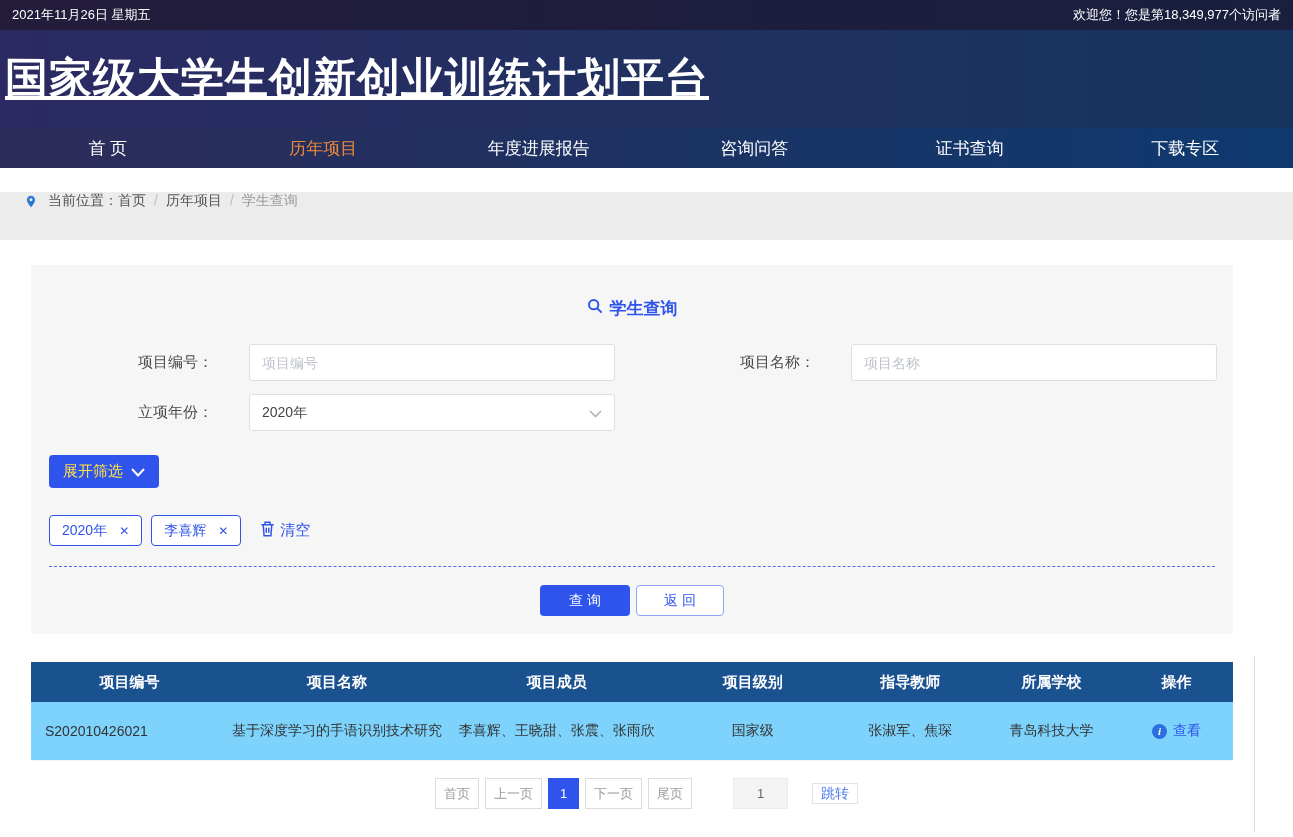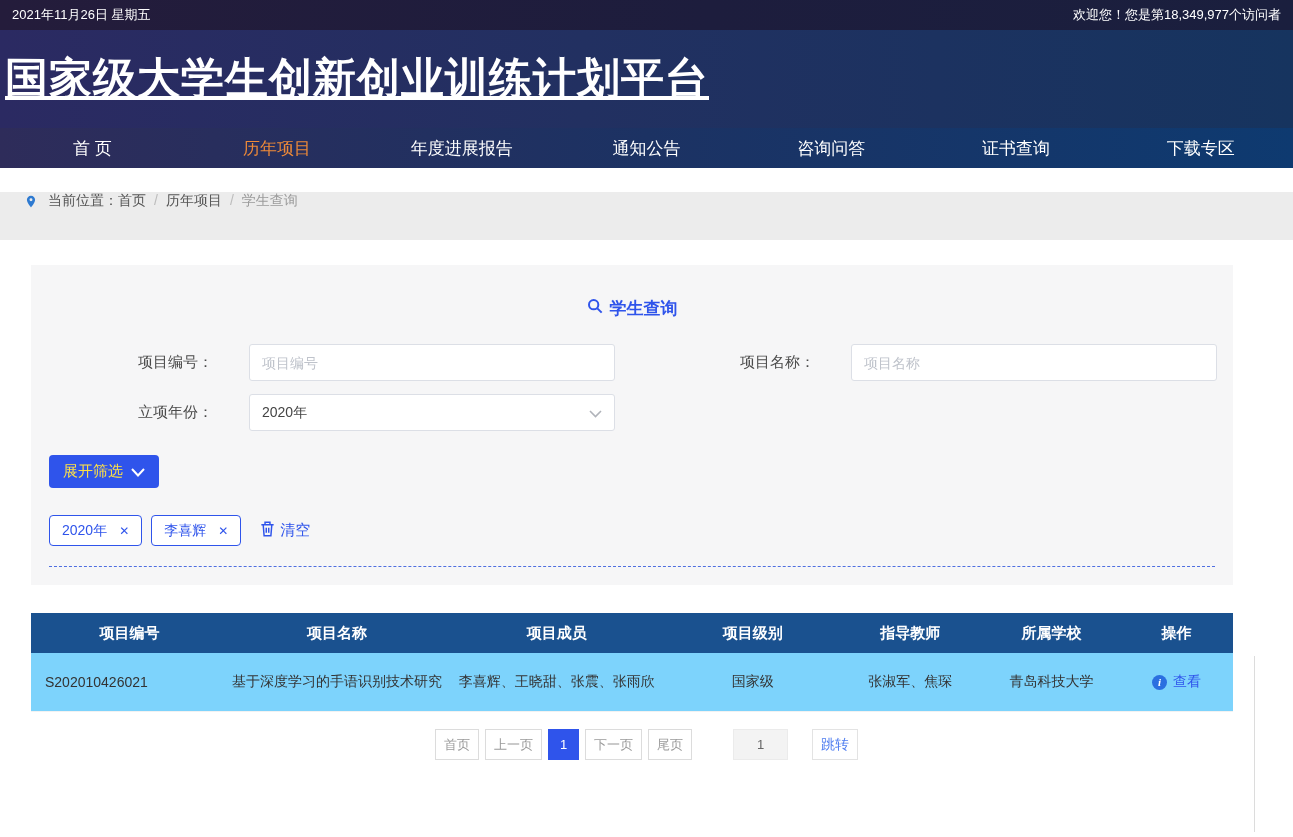--- a/index.html
+++ b/index.html
@@ -85,21 +85,21 @@
   
   .pagination { margin-top:17px; display:flex; justify-content:center; align-items:center; }
   .pg-btn { height:31px; min-width:31px; padding:0 8px; border:1px solid #dcdcdc; background:#fff;
             color:#9b9b9b; font-size:13px; margin-right:6px; cursor:pointer; display:inline-flex;
             align-items:center; justify-content:center;
             font-family:"Liberation Sans","DejaVu Sans",sans-serif; }
   .pg-btn.active { background:#2f54eb; border-color:#2f54eb; color:#fff; }
   .pg-input { margin-left:35px; width:55px; height:31px; background:#f3f3f3; border:1px solid #ebebeb;
               text-align:center; font-size:13px; color:#666;
               font-family:"Liberation Sans","DejaVu Sans",sans-serif; }
-  .pg-jump { margin-left:24px; height:31px; padding:0 8px; border:1px solid #e3e3e3; background:#fff;
+  .pg-jump { margin-left:24px; height:21px; padding:0 8px; border:1px solid #e3e3e3; background:#fff;
              color:#4f7df0; font-size:14px; cursor:pointer;
              font-family:"Liberation Sans","DejaVu Sans",sans-serif; }
 
   .scroll-line { position:absolute; left:1254px; top:656px; width:1px; height:176px; background:#dcdcdc; }
 </style>
 </head>
 <body>
 
 <div class="page">
 
@@ -109,21 +109,20 @@
   </div>
 
   <div class="banner">
     <h1>国家级大学生创新创业训练计划平台</h1>
   </div>
 
   <nav class="nav">
     <a class="nav-item">首 页</a>
     <a class="nav-item active">历年项目</a>
     <a class="nav-item">年度进展报告</a>
-    <a class="nav-item">通知公告</a>
     <a class="nav-item">咨询问答</a>
     <a class="nav-item">证书查询</a>
     <a class="nav-item">下载专区</a>
   </nav>
 
   <div class="breadcrumb-bar">
     <span class="pin">
       <svg width="14" height="19" viewBox="0 0 24 24">
           <path fill="#2e7ad1" d="M12 2C8.1 2 5 5.1 5 9c0 5.2 7 13 7 13s7-7.8 7-13c0-3.9-3.1-7-7-7zm0 9.5A2.5 2.5 0 1 1 12 6.5a2.5 2.5 0 0 1 0 5z"></path>
         </svg>
@@ -195,20 +194,24 @@
           <svg width="15" height="16" viewBox="0 0 24 26" fill="none" stroke="#2f54eb" stroke-width="2.4">
               <path d="M2 6h20M8 6V2h8v4M5 6l1.5 18h11L19 6M10 11v8M14 11v8"></path>
             </svg>
         </span>
         <span>清空</span>
       </button>
     </div>
 
     <div class="dashed"></div>
 
+    <div class="actions">
+      <button class="btn-query">查 询</button>
+      <button class="btn-back">返 回</button>
+    </div>
   </div>
 
   <div class="table">
     <div class="thead">
       <div class="th c1">项目编号</div>
       <div class="th c2">项目名称</div>
       <div class="th c3">项目成员</div>
       <div class="th c4">项目级别</div>
       <div class="th c5">指导教师</div>
       <div class="th c6">所属学校</div>

